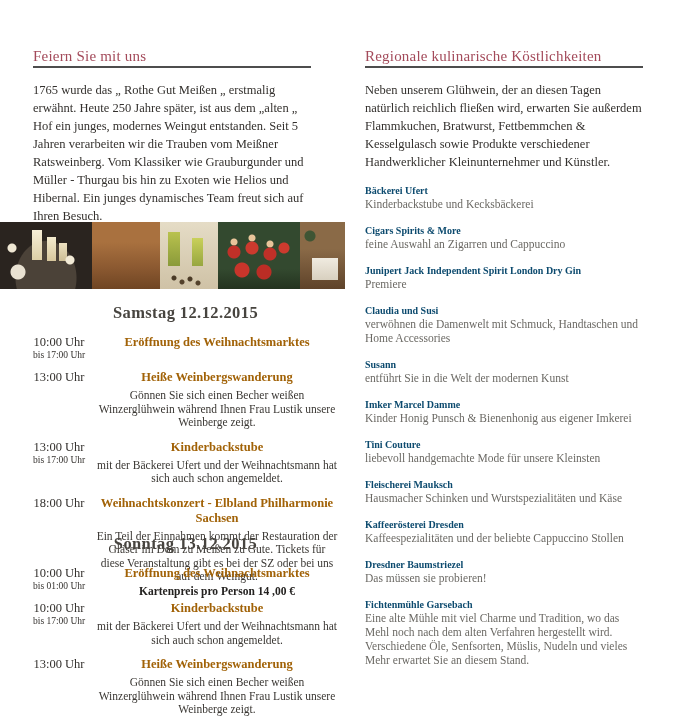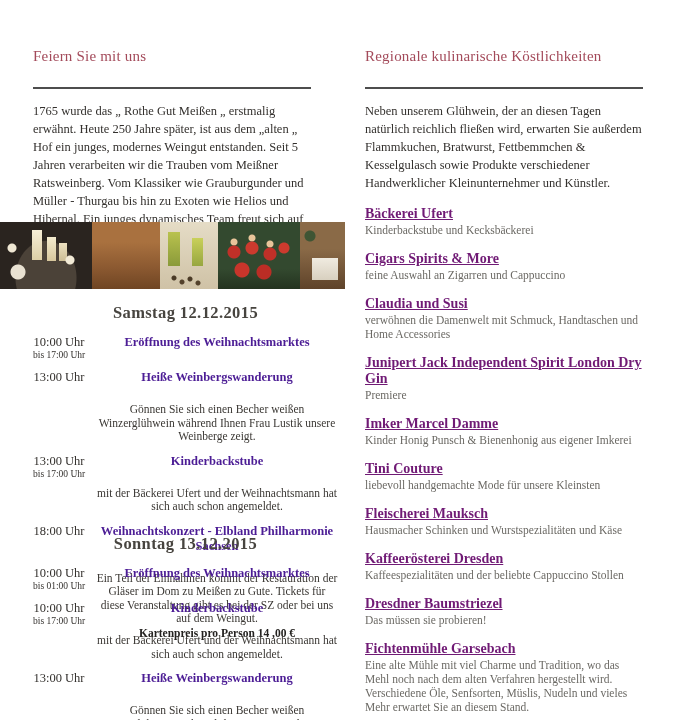--- a/index.html
+++ b/index.html
@@ -5,21 +5,21 @@
   html,body{margin:0;padding:0;}
   body{
     width:680px;height:720px;background:#ffffff;position:relative;overflow:hidden;
     font-family:"Liberation Serif","DejaVu Serif",serif;color:#2e2c2a;
     -webkit-font-smoothing:antialiased;
   }
   .abs{position:absolute;}
 
   
   .section-heading{
-    font-size:15px;font-weight:normal;color:#a34a5a;margin:0 0 22px 0;letter-spacing:.2px;
+    font-size:15px;font-weight:normal;color:#a34a5a;margin:0 0 1px 0;letter-spacing:.2px;
   }
   .rule{height:2px;background:#4d4d4d;margin:0 0 13px 0;}
 
   .intro{font-size:12.5px;line-height:18px;margin:0;color:#33302d;}
 
   
   #left-top{left:33px;top:48px;width:278px;}
   #right-col{left:365px;top:48px;width:278px;}
 
   
@@ -88,30 +88,30 @@
   
   .day-block{width:305px;text-align:center;}
   #day-samstag{left:33px;top:303px;}
   #day-sonntag{left:33px;top:534px;}
   .day-title{font-size:16.5px;font-weight:bold;color:#47443f;margin:0 0 12px 0;letter-spacing:.4px;}
   .event{display:flex;margin-bottom:10px;}
   .time-col{width:52px;flex:none;}
   .time{font-size:12.5px;white-space:nowrap;color:#33302d;}
   .until{font-size:9.5px;white-space:nowrap;color:#33302d;font-family:Liberation Serif, serif;}
   .event-body{margin-left:11px;flex:1;}
-  .event-title{font-size:12.5px;font-weight:bold;color:#4c1d95;}
-  .event-desc{font-size:11.5px;line-height:13.5px;margin-top:18px;color:#3a3733;}
+  .event-title{font-size:12.5px;font-weight:bold;color:#a16207;}
+  .event-desc{font-size:11.5px;line-height:13.5px;margin-top:4px;color:#3a3733;}
   .event-desc:empty,.event-note:empty,.until:empty{display:none;}
   .event-note{font-size:11.5px;font-weight:bold;margin-top:1px;color:#242220;}
 
   
   .vendors{margin-top:14px;}
   .vendor{margin-bottom:14px;}
   .vendor.align-right{text-align:left;}
-  .vendor-name{font-size:14px;font-weight:bold;color:#701a75;text-decoration:underline;}
+  .vendor-name{font-size:10px;font-weight:bold;color:#0c4a6e;}
   .vendor-desc{font-size:11.5px;line-height:14px;color:#6b6964;margin-top:1px;}
 </style>
 </head>
 <body>
 
 <div class="abs" id="left-top">
   <h2 class="section-heading">Feiern Sie mit uns</h2>
   <div class="rule"></div>
   <p class="intro">1765 wurde das „ Rothe Gut Meißen „ erstmalig erwähnt. Heute 250 Jahre später, ist aus dem „alten „ Hof ein junges, modernes Weingut entstanden. Seit 5 Jahren verarbeiten wir die Trauben vom Meißner Ratsweinberg. Vom Klassiker wie Grauburgunder und Müller - Thurgau bis hin zu Exoten wie Helios und Hibernal. Ein junges dynamisches Team freut sich auf Ihren Besuch.</p>
 </div>
@@ -213,27 +213,31 @@
 
   <div class="vendors">
     <div class="vendor align-left">
       <div class="vendor-name">Bäckerei Ufert</div>
       <div class="vendor-desc">Kinderbackstube und Kecksbäckerei</div>
     </div>
     <div class="vendor align-right">
       <div class="vendor-name">Cigars Spirits &amp; More</div>
       <div class="vendor-desc">feine Auswahl an Zigarren und Cappuccino</div>
     </div>
+    <div class="vendor align-left">
+      <div class="vendor-name">Junipert Jack Independent Spirit London Dry Gin</div>
+      <div class="vendor-desc">Premiere</div>
+    </div>
     <div class="vendor align-right">
       <div class="vendor-name">Claudia und Susi</div>
       <div class="vendor-desc">verwöhnen die Damenwelt mit Schmuck, Handtaschen und Home Accessories</div>
     </div>
     <div class="vendor align-left">
-      <div class="vendor-name">Junipert Jack Independent Spirit London Dry Gin</div>
-      <div class="vendor-desc">Premiere</div>
+      <div class="vendor-name">Susann</div>
+      <div class="vendor-desc">entführt Sie in die Welt der modernen Kunst</div>
     </div>
     <div class="vendor align-left">
       <div class="vendor-name">Imker Marcel Damme</div>
       <div class="vendor-desc">Kinder Honig Punsch &amp; Bienenhonig aus eigener Imkerei</div>
     </div>
     <div class="vendor align-right">
       <div class="vendor-name">Tini Couture</div>
       <div class="vendor-desc">liebevoll handgemachte Mode für unsere Kleinsten</div>
     </div>
     <div class="vendor align-right">

